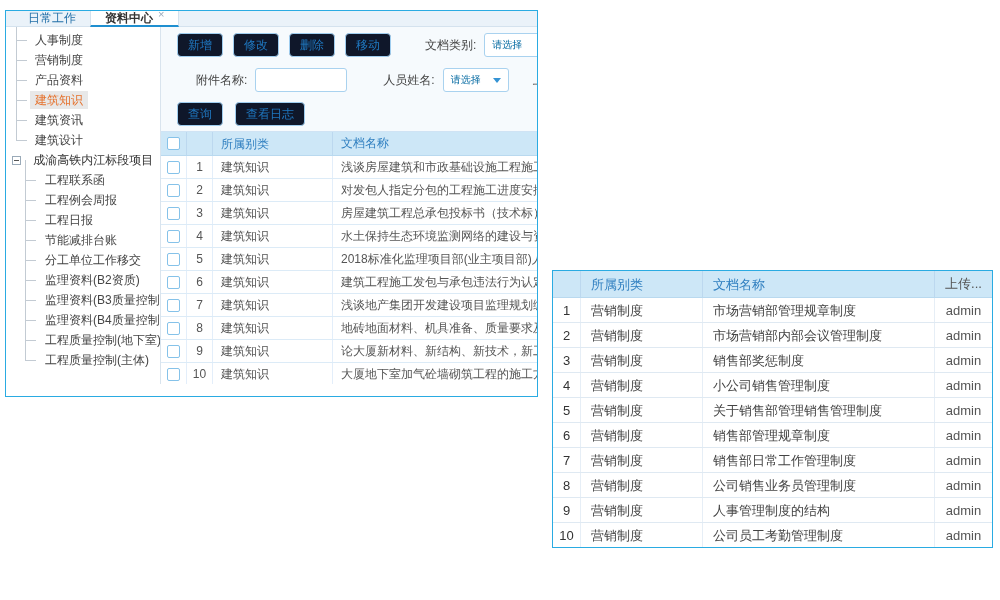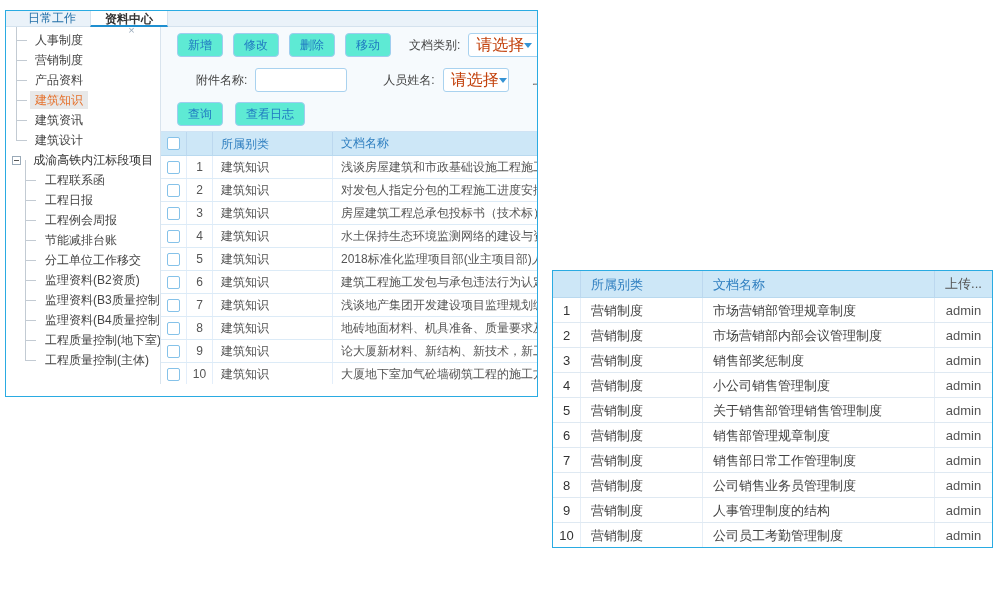--- a/index.html
+++ b/index.html
@@ -7,21 +7,21 @@
   .canvas { position:relative; width:1000px; height:600px; background:#fff; }
 
   
   .panel { position:absolute; background:#fff; border:1px solid #2aabe2; overflow:hidden; }
   .panel.left  { left:5px;  top:10px;  width:533px; height:387px; }
   .panel.right { left:552px; top:270px; width:441px; height:278px; }
 
   
   .tabbar { height:16px; background:#eaf2f9; border-bottom:1px solid #d4e2ee; display:flex; align-items:stretch; padding-left:8px; }
   .tab { display:flex; align-items:center; padding:0 14px; font-size:12px; color:#2470a8; cursor:pointer; position:relative; }
-  .tab.active { background:#fff; color:#333; font-weight:bold; border-left:1px solid #d4e2ee; border-right:1px solid #d4e2ee; border-bottom:2px solid #1f8fd0; margin-bottom:-1px;flex-direction:column; }
+  .tab.active { background:#fff; color:#333; font-weight:bold; border-left:1px solid #d4e2ee; border-right:1px solid #d4e2ee; border-bottom:2px solid #1f8fd0; margin-bottom:-1px; }
   .tab .close { font-weight:normal; color:#9ab; font-size:11px; margin-left:5px; position:relative; top:-4px; }
 
   .panel-body { display:flex; height:357px; }
 
   
   .sidebar { width:155px; border-right:1px solid #d9e4ee; background:#fff; overflow:hidden; padding-top:3px; flex:none; }
   .tree-item { position:relative; height:20px; line-height:20px; font-size:12px; color:#444; white-space:nowrap; }
   .t-root { padding-left:6px; color:#333; }
   .box-icon { display:inline-block; width:9px; height:9px; border:1px solid #9aaab8; background:#fff; position:relative; margin-right:4px; vertical-align:-1px; }
   .box-icon::after { content:''; position:absolute; left:1px; right:1px; top:3px; border-top:1px solid #555; }
@@ -31,25 +31,25 @@
   .t-child2::before { content:''; position:absolute; left:19px; top:-10px; height:20px; width:10px; border-left:1px solid #c3cbd3; border-bottom:1px solid #c3cbd3; }
   .tree-item .lbl { padding:2px 5px; }
   .tree-item.selected .lbl { color:#e5722e; background:#e8e8e8; }
 
   
   .main { flex:1; background:#f6fafd; display:flex; flex-direction:column; overflow:hidden; }
   .trow { display:flex; align-items:center; flex:none; }
   .trow.r1 { height:36px; padding-left:16px; }
   .trow.r2 { height:34px; padding-left:35px; }
   .trow.r3 { height:34px; padding-left:16px; }
-  .btn { height:24px; padding:0 10px; background:#5eead4; border:1px solid #9fcdef; border-radius:4px; color:#1f78c1; font-size:12px; line-height:22px; white-space:nowrap; cursor:pointer; }
+  .btn { height:24px; padding:0 10px; background:#0f172a; border:1px solid #9fcdef; border-radius:4px; color:#1f78c1; font-size:12px; line-height:22px; white-space:nowrap; cursor:pointer; }
   .btn + .btn { margin-left:10px; }
   .flabel { font-size:12px; color:#444; white-space:nowrap; }
   .select { height:24px; width:72px; background:#fff; border:1px solid #a9d2ef; border-radius:3px; display:flex; align-items:center; justify-content:space-between; padding:0 7px; cursor:pointer; flex:none; }
-  .select .val { font-size:16px; color:#c2410c; white-space:nowrap; }
+  .select .val { font-size:10px; color:#0369a1; white-space:nowrap; }
   .caret { width:0; height:0; border-left:4px solid transparent; border-right:4px solid transparent; border-top:5px solid #3593d4; }
   .tinput { height:24px; width:92px; background:#fff; border:1px solid #a9d2ef; border-radius:3px; font-size:12px; color:#333; padding:0 5px; outline:none; }
 
   
   .ltable { flex:1; display:flex; flex-direction:column; overflow:hidden; background:#fff; border-top:1px solid #cfe3f4; }
   .lrow { display:flex; align-items:center; height:23px; flex:none; border-bottom:1px solid #dcebf7; background:#fff; font-size:12px; color:#555; }
   .lrow.lhead { height:24px; background:#cde7f7; color:#2f7fc0; border-bottom:1px solid #b9d9ef; }
   .c-check { width:26px; display:flex; justify-content:center; align-items:center; align-self:stretch; border-right:1px solid #e3eefa; flex:none; }
   .c-num   { width:26px; text-align:center; align-self:stretch; line-height:23px; border-right:1px solid #e3eefa; flex:none; }
   .c-cat   { width:120px; padding-left:8px; align-self:stretch; line-height:23px; border-right:1px solid #e3eefa; white-space:nowrap; overflow:hidden; flex:none; }
@@ -112,25 +112,25 @@
           <div class="tree-item t-root">
             <span class="box-icon" style="display: inline-block;"></span>
             <span class="lbl">成渝高铁内江标段项目</span>
           </div>
           <div class="tree-item t-child2">
             
             <span class="lbl">工程联系函</span>
           </div>
           <div class="tree-item t-child2">
             
+            <span class="lbl">工程例会周报</span>
+          </div>
+          <div class="tree-item t-child2">
+            
             <span class="lbl">工程日报</span>
-          </div>
-          <div class="tree-item t-child2">
-            
-            <span class="lbl">工程例会周报</span>
           </div>
           <div class="tree-item t-child2">
             
             <span class="lbl">节能减排台账</span>
           </div>
           <div class="tree-item t-child2">
             
             <span class="lbl">分工单位工作移交</span>
           </div>
           <div class="tree-item t-child2">
@@ -155,21 +155,21 @@
           </div>
       </div>
 
       <div class="main">
 
         <div class="trow r1">
           <div class="btn">新增</div>
           <div class="btn">修改</div>
           <div class="btn">删除</div>
           <div class="btn">移动</div>
-          <span class="flabel" style="margin-left:18px">文档类别:</span>
+          <span class="flabel" style="margin-left:34px">文档类别:</span>
           <div class="select" style="margin-left:8px">
             <span class="val">请选择</span>
             <span class="caret"></span>
           </div>
 
         </div>
 
         <div class="trow r2">
           <span class="flabel">附件名称:</span>
           <input class="tinput" style="margin-left: 8px;" value="">

